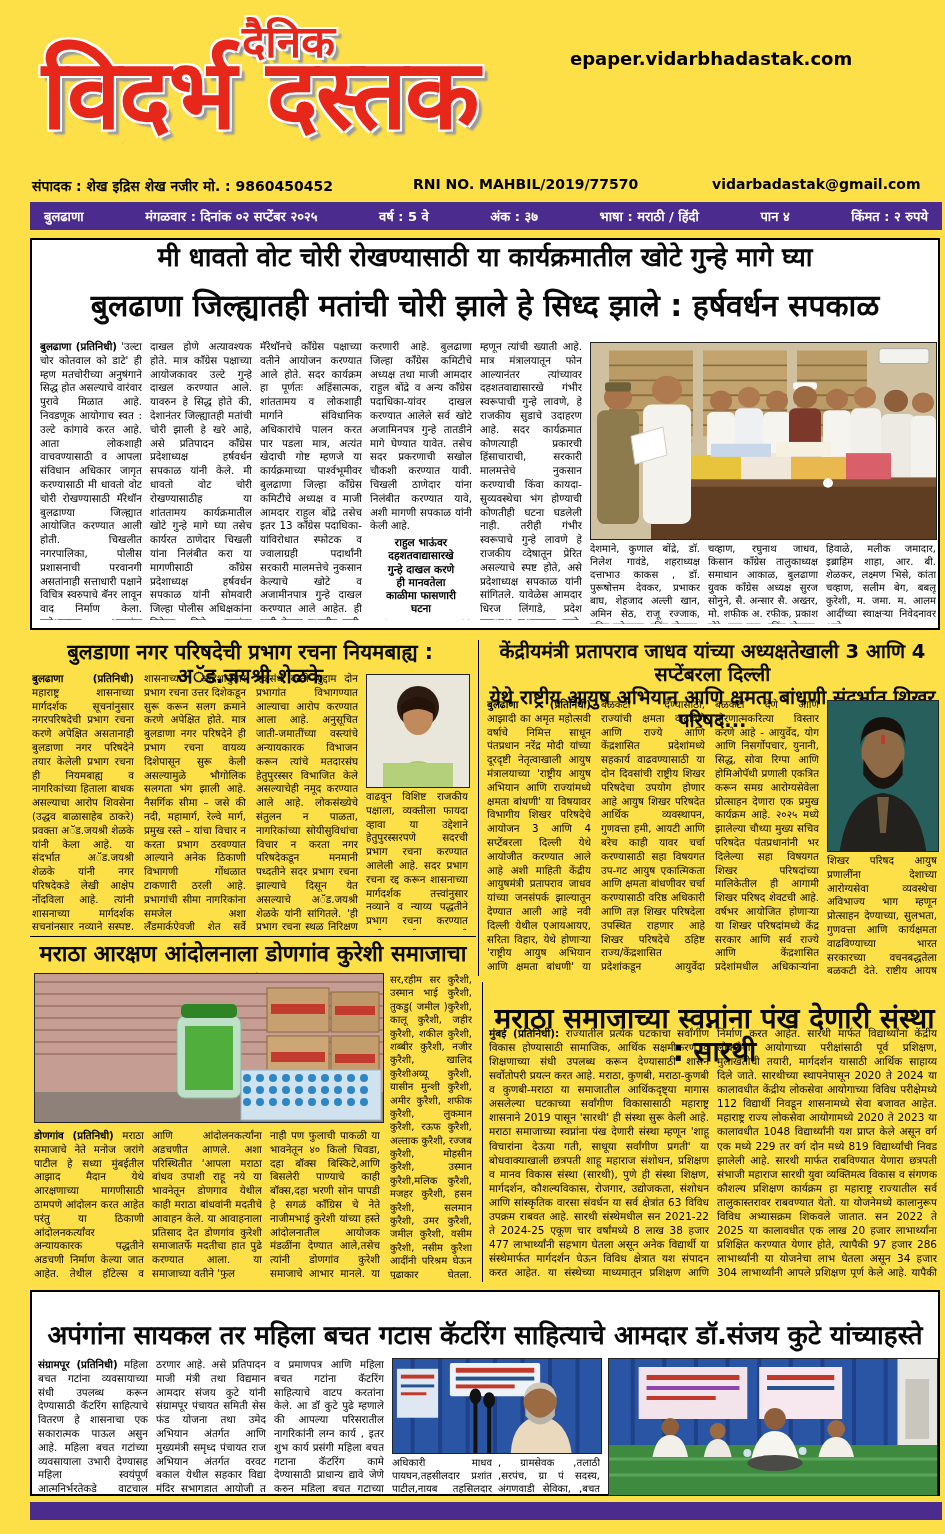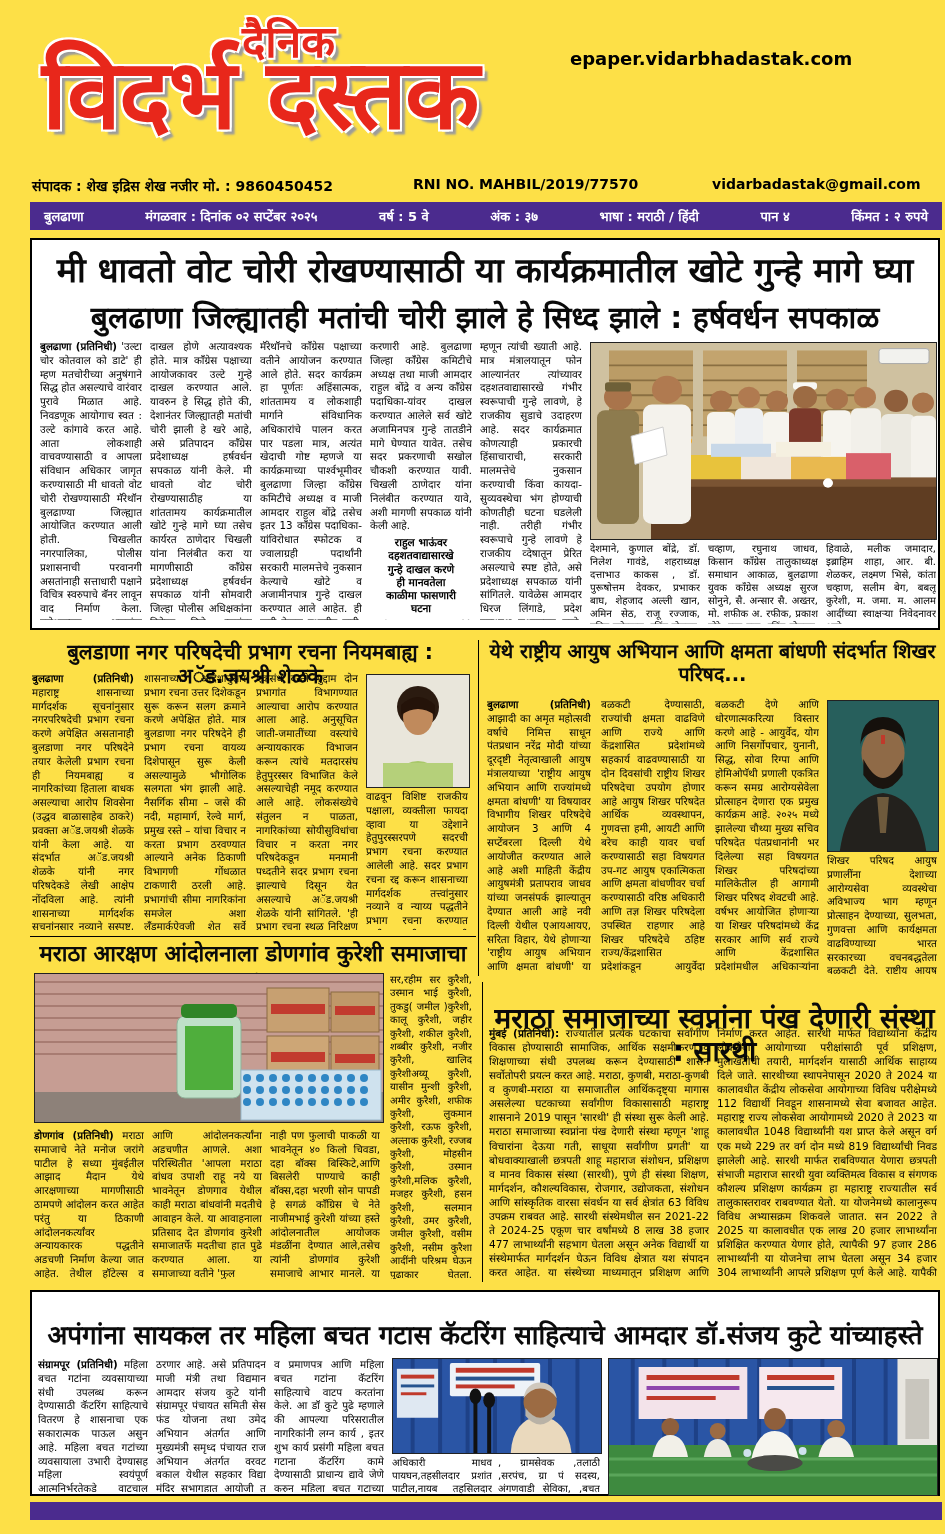--- a/index.html
+++ b/index.html
@@ -37,22 +37,22 @@
     <span>बुलढाणा</span>
     <span>मंगळवार : दिनांक ०२ सप्टेंबर २०२५</span>
     <span>वर्ष : 5 वे</span>
     <span>अंक : ३७</span>
     <span>भाषा : मराठी / हिंदी</span>
     <span>पान ४</span>
     <span>किंमत : २ रुपये</span>
   </div>
 
   <div class="box" style="left:30px;top:238px;width:910px;height:392px;">
-    <div class="hl abs" style="left:0;top:10px;width:100%;font-size:34px;text-align:center;">मी धावतो वोट चोरी रोखण्यासाठी या कार्यक्रमातील खोटे गुन्हे मागे घ्या</div>
-    <div class="hl abs" style="left:0;top:60px;width:100%;font-size:30px;">बुलढाणा जिल्ह्यातही मतांची चोरी झाले हे सिध्द झाले :  हर्षवर्धन सपकाळ</div>
+    <div class="hl abs" style="left:0;top:2px;width:100%;font-size:26px;text-align:center;">मी धावतो वोट चोरी रोखण्यासाठी या कार्यक्रमातील खोटे गुन्हे मागे घ्या</div>
+    <div class="hl abs" style="left:0;top:48px;width:100%;font-size:30px;">बुलढाणा जिल्ह्यातही मतांची चोरी झाले हे सिध्द झाले :  हर्षवर्धन सपकाळ</div>
 
     <div class="col" style="left:8px;top:100px;width:102px;height:280px;">
       <span class="dl">बुलढाणा (प्रतिनिधी)</span>
       <span>'उल्टा चोर कोतवाल को डाटे' ही म्हण मतचोरीच्या अनुषंगाने सिद्ध होत असल्याचे वारंवार पुरावे मिळात आहे. निवडणूक आयोगाच स्वत : उल्टे कांगावे करत आहे. आता लोकशाही वाचवण्यासाठी व आपला संविधान अधिकार जागृत करण्यासाठी मी धावतो वोट चोरी रोखण्यासाठी मॅरेथॉन बुलढाण्या जिल्ह्यात आयोजित करण्यात आली होती. चिखलीत नगरपालिका, पोलीस प्रशासनाची परवानगी असतांनाही सत्ताधारी पक्षाने विचित्र स्वरुपाचे बॅनर लावून वाद निर्माण केला. गणेशउत्सव असतांना सत्ताधारी पक्षाचे आमदार, कार्यकर्ते वाद करत असतील तर त्यांच्यावर गुन्हे</span>
     </div>
     <div class="col" style="left:118px;top:100px;width:102px;height:280px;">दाखल होणे अत्यावश्यक होते. मात्र काँग्रेस पक्षाच्या आयोजकावर उल्टे गुन्हे दाखल करण्यात आले. यावरुन हे सिद्ध होते की, देशानंतर जिल्ह्यातही मतांची चोरी झाली हे खरे आहे, असे प्रतिपादन काँग्रेस प्रदेशाध्यक्ष हर्षवर्धन सपकाळ यांनी केले. मी धावतो वोट चोरी रोखण्यासाठीह या शांततामय कार्यक्रमातील खोटे गुन्हे मागे घ्या तसेच कार्यरत ठाणेदार चिखली यांना निलंबीत करा या मागणीसाठी काँग्रेस प्रदेशाध्यक्ष हर्षवर्धन सपकाळ यांनी सोमवारी जिल्हा पोलीस अधिक्षकांना निवेदन दिले. त्यानंतर प्रसारमाध्यमांशी ते बोलत होते. पुढे बोलतांना ते म्हणाले की, मी धावतो वोट चोरी रोखण्यासाठीह या शांततामय</div>
     <div class="col" style="left:228px;top:100px;width:102px;height:280px;">मॅरेथॉनचे काँग्रेस पक्षाच्या वतीने आयोजन करण्यात आले होते. सदर कार्यक्रम हा पूर्णतः अहिंसात्मक, शांततामय व लोकशाही मार्गाने संविधानिक अधिकारांचे पालन करत पार पडला मात्र, अत्यंत खेदाची गोष्ट म्हणजे या कार्यक्रमाच्या पार्श्वभूमीवर बुलढाणा जिल्हा काँग्रेस कमिटीचे अध्यक्ष व माजी आमदार राहुल बोंद्रे तसेच इतर 13 काँग्रेस पदाधिका-यांविरोधात स्फोटक व ज्वालाग्रही पदार्थांनी सरकारी मालमत्तेचे नुकसान केल्याचे खोटे व अजामीनपात्र गुन्हे दाखल करण्यात आले आहेत. ही कृती केवळ तथ्यहीन नाही, तर ती लोकशाहीच्या अभिव्यक्ती स्वातंत्र्यावर गदा आणणारी व संविधानाच्या मूल्यांच्या अपमान</div>
     <div class="col" style="left:338px;top:100px;width:102px;height:280px;">
       <span>करणारी आहे. बुलढाणा जिल्हा काँग्रेस कमिटीचे अध्यक्ष तथा माजी आमदार राहुल बोंद्रे व अन्य काँग्रेस पदाधिका-यांवर दाखल करण्यात आलेले सर्व खोटे अजामिनपत्र गुन्हे तातडीने मागे घेण्यात यावेत. तसेच सदर प्रकरणाची सखोल चौकशी करण्यात यावी. चिखली ठाणेदार यांना निलंबीत करण्यात यावे, अशी मागणी सपकाळ यांनी केली आहे.</span>
       <div class="sub">राहुल भाऊंवर दहशतवाद्यासारखे गुन्हे दाखल करणे ही मानवतेला काळीमा फासणारी घटना</div>
@@ -126,20 +126,21 @@
         <ellipse cx="51" cy="42" rx="15" ry="18" fill="#c08a5c"></ellipse>
         <path d="M34 30 Q51 14 68 30 L68 40 Q51 28 34 40Z" fill="#241309"></path>
         <path d="M16 112 Q51 60 86 112Z" fill="#a9c86b"></path>
         <rect x="16" y="88" width="70" height="24" fill="#b5d07a"></rect>
       </svg>
     </div>
     <div class="col" style="left:336px;top:150px;width:102px;height:140px;">वाढवून विशिष्ट राजकीय पक्षाला, व्यक्तीला फायदा व्हावा या उद्देशाने हेतुपुरस्सरपणे सदरची प्रभाग रचना करण्यात आलेली आहे. सदर प्रभाग रचना रद्द करून शासनाच्या मार्गदर्शक तत्त्वांनुसार नव्याने व न्याय्य पद्धतीने प्रभाग रचना करण्यात यावी, ' अशी ठाम मागणी अॅड. जयश्री शेळके यांनी केली आहे.</div>
   </div>
 
   <div class="abs vline-l" style="left:478px;top:640px;width:464px;height:336px;padding-left:4px;box-sizing:border-box;">
+    <div class="hl" style="font-size:19.5px;">केंद्रीयमंत्री प्रतापराव जाधव यांच्या अध्यक्षतेखाली 3 आणि 4 सप्टेंबरला दिल्ली</div>
     <div class="hl" style="font-size:19.5px;">येथे राष्ट्रीय आयुष अभियान आणि क्षमता बांधणी संदर्भात शिखर परिषद...</div>
     <div class="col" style="left:8px;top:58px;width:104px;height:276px;">
       <span class="dl">बुलढाणा (प्रतिनिधी)</span>
       <span>आझादी का अमृत महोत्सवी वर्षाचे निमित्त साधून पंतप्रधान नरेंद्र मोदी यांच्या दूरदृष्टी नेतृत्वाखाली आयुष मंत्रालयाच्या 'राष्ट्रीय आयुष अभियान आणि राज्यांमध्ये क्षमता बांधणी' या विषयावर विभागीय शिखर परिषदेचे आयोजन 3 आणि 4 सप्टेंबरला दिल्ली येथे आयोजीत करण्यात आले आहे अशी माहिती केंद्रीय आयुषमंत्री प्रतापराव जाधव यांच्या जनसंपर्क झाल्यातून देण्यात आली आहे नवी दिल्ली येथील एआयआयए, सरिता विहार, येथे होणाऱ्या 'राष्ट्रीय आयुष अभियान आणि क्षमता बांधणी' या विषयावरील विभागीय शिखर परिषदे 3 आणि 4 राहेबरला केंद्रीय आयुषमंत्री प्रतापराव जाधव यांच्या अध्यक्षतेखाली होणार आहे. राष्ट्रीय आयुष अभियानाला</span>
     </div>
     <div class="col" style="left:122px;top:58px;width:104px;height:276px;">बळकटी देण्यासाठी, राज्यांची क्षमता वाढविणे आणि राज्ये आणि केंद्रशासित प्रदेशांमध्ये सहकार्य वाढवण्यासाठी या दोन दिवसांची राष्ट्रीय शिखर परिषदेचा उपयोग होणार आहे आयुष शिखर परिषदेत आर्थिक व्यवस्थापन, गुणवत्ता हमी, आयटी आणि बरेच काही यावर चर्चा करण्यासाठी सहा विषयगत उप-गट आयुष एकात्मिकता आणि क्षमता बांधणीवर चर्चा करण्यासाठी वरिष्ठ अधिकारी आणि तज्ञ शिखर परिषदेला उपस्थित राहणार आहे शिखर परिषदेचे ठहिष्ट राज्य/केंद्रशासित प्रदेशांकडून आयुर्वेदा संदर्भात प्राप्त होणाऱ्या विषयांवर चर्चा करण्यासाठी एक व्यासपीठ मिळणार आहे, त्यामुळे तळागाळातील सूचनांचा देखील समावेश केल्या जाणार आहे राष्ट्रीय आयुष मिशन (NAM) ला</div>
     <div class="col" style="left:236px;top:58px;width:104px;height:276px;">बळकटी देणे आणि धोरणात्मकरित्या विस्तार करणे आहे - आयुर्वेद, योग आणि निसर्गोपचार, युनानी, सिद्ध, सोवा रिग्पा आणि होमिओपॅथी प्रणाली एकत्रित करून समग्र आरोग्यसेवेला प्रोत्साहन देणारा एक प्रमुख कार्यक्रम आहे. २०२५ मध्ये झालेल्या चौथ्या मुख्य सचिव परिषदेत पंतप्रधानांनी भर दिलेल्या सहा विषयगत शिखर परिषदांच्या मालिकेतील ही आगामी शिखर परिषद शेवटची आहे. वर्षभर आयोजित होणाऱ्या या शिखर परिषदांमध्ये केंद्र सरकार आणि सर्व राज्ये आणि केंद्रशासित प्रदेशांमधील अधिकाऱ्यांना प्रमुख विषयांवर केंद्रित चर्चा करण्यासाठी एकत्र आणले जात आहे, ज्यामुळे क्षमता बांधणी वाढविण्यासाठी कनिष्ठ अधिकाऱ्यांसह सर्व स्तरांवर</div>
     <div class="photo" style="left:348px;top:60px;width:110px;height:150px;">
       <svg viewBox="0 0 112 150" preserveAspectRatio="none">
         <rect width="112" height="150" fill="#275f5c"></rect>

